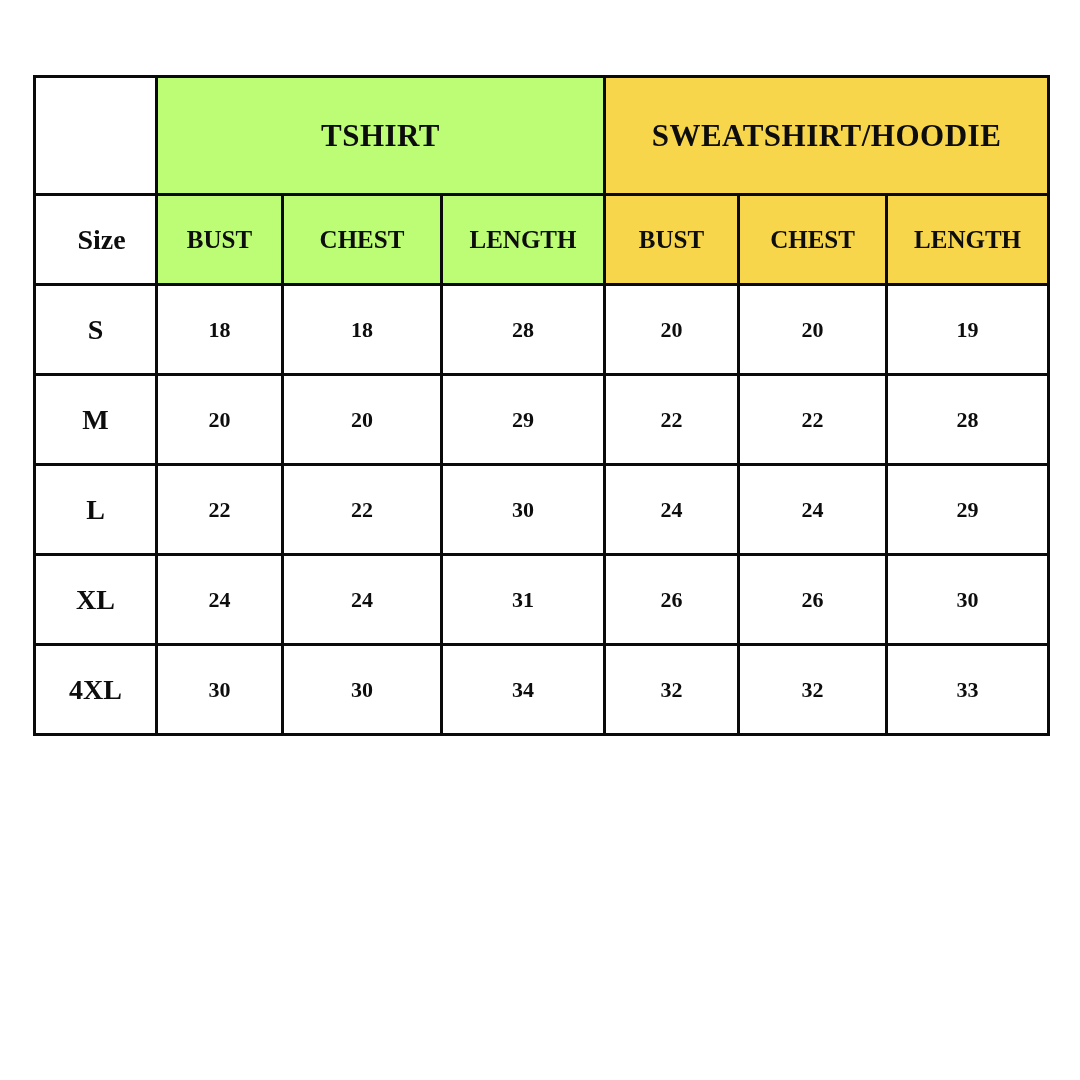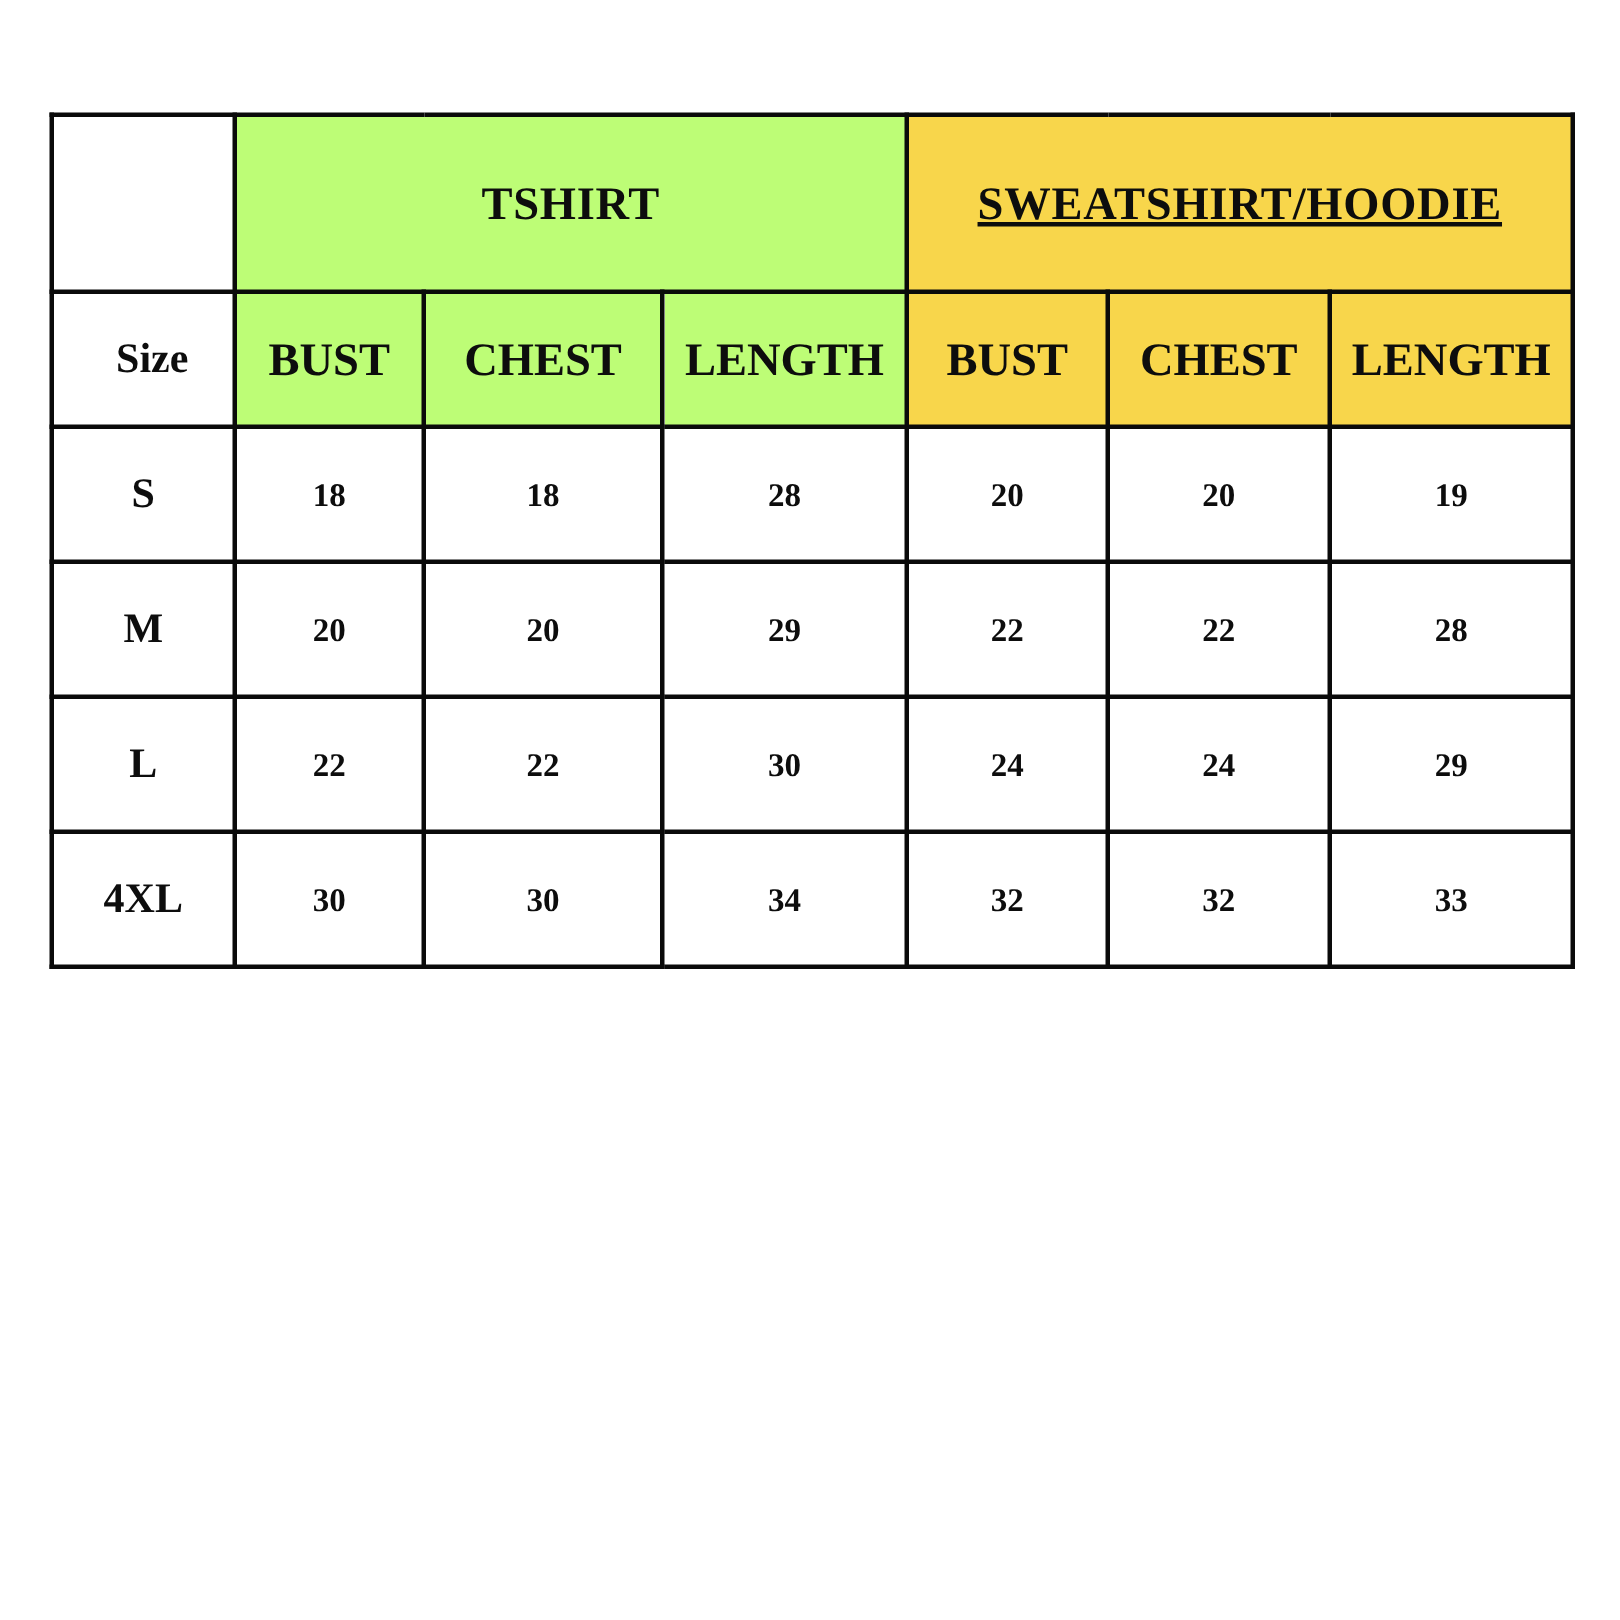--- a/index.html
+++ b/index.html
@@ -27,21 +27,21 @@
     vertical-align: middle;
     color: #0d0d0d;
     font-weight: bold;
     background: #ffffff;
     overflow: hidden;
   }
   tr.group-row    { height: 118px; }
   tr.header-row   { height: 90px; }
   tr.data-row     { height: 90px; }
   .group-cell     { font-size: 31px; letter-spacing: 0.5px; }
-  .sub-header     { font-size: 31px; }
+  .sub-header     { font-size: 25px; }
   .size-head      { font-size: 28px; padding-left: 12px; }
   .size-label     { font-size: 28px; }
   .val            { font-size: 22px; }
   .green-bg       { background: #BDFD76 !important; }
   .yellow-bg      { background: #F8D64B !important; }
 </style>
 </head>
 <body>
 
 <div class="canvas">
@@ -52,21 +52,21 @@
         <col style="width:159px">
         <col style="width:163px">
       <col style="width:134px">
         <col style="width:148px">
         <col style="width:162px">
     </colgroup>
     <tbody>
       <tr class="group-row">
         <td></td>
         <td class="group-cell green-bg" colspan="3" style="background-color: rgb(189, 253, 118);">TSHIRT</td>
-        <td class="group-cell yellow-bg" colspan="3" style="background-color: rgb(248, 214, 75); text-decoration: underline;">SWEATSHIRT/HOODIE</td>
+        <td class="group-cell yellow-bg" colspan="3" style="background-color: rgb(248, 214, 75);">SWEATSHIRT/HOODIE</td>
       </tr>
       <tr class="header-row">
         <td class="size-head">Size</td>
         <td class="sub-header green-bg" style="background-color: rgb(189, 253, 118);">BUST</td>
         <td class="sub-header green-bg" style="background-color: rgb(189, 253, 118);">CHEST</td>
         <td class="sub-header green-bg" style="background-color: rgb(189, 253, 118);">LENGTH</td>
         <td class="sub-header yellow-bg" style="background-color: rgb(248, 214, 75);">BUST</td>
         <td class="sub-header yellow-bg" style="background-color: rgb(248, 214, 75);">CHEST</td>
         <td class="sub-header yellow-bg" style="background-color: rgb(248, 214, 75);">LENGTH</td>
       </tr>
@@ -92,20 +92,29 @@
       <tr class="data-row">
         <td class="size-label">L</td>
         <td class="val">22</td>
         <td class="val">22</td>
         <td class="val">30</td>
         <td class="val">24</td>
         <td class="val">24</td>
         <td class="val">29</td>
       </tr>
       <tr class="data-row">
+        <td class="size-label">XL</td>
+        <td class="val">24</td>
+        <td class="val">24</td>
+        <td class="val">31</td>
+        <td class="val">26</td>
+        <td class="val">26</td>
+        <td class="val">30</td>
+      </tr>
+      <tr class="data-row">
         <td class="size-label">4XL</td>
         <td class="val">30</td>
         <td class="val">30</td>
         <td class="val">34</td>
         <td class="val">32</td>
         <td class="val">32</td>
         <td class="val">33</td>
       </tr>
     </tbody>
   </table>

